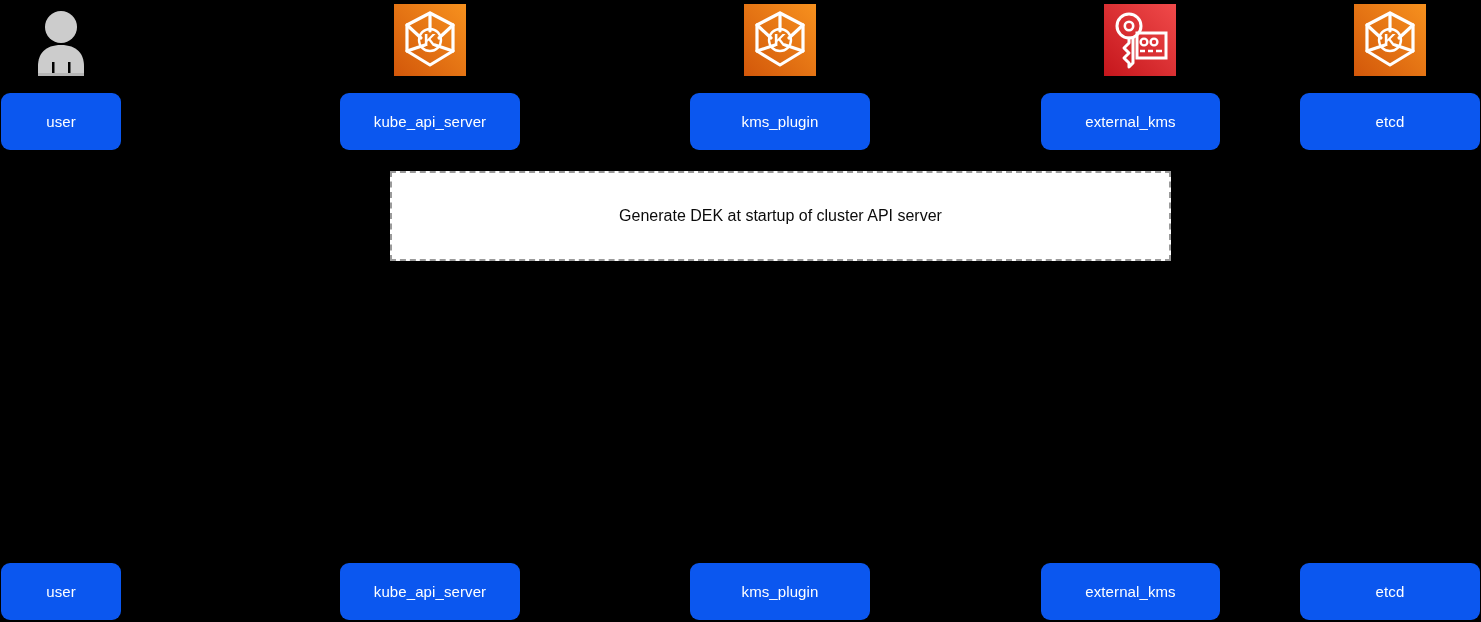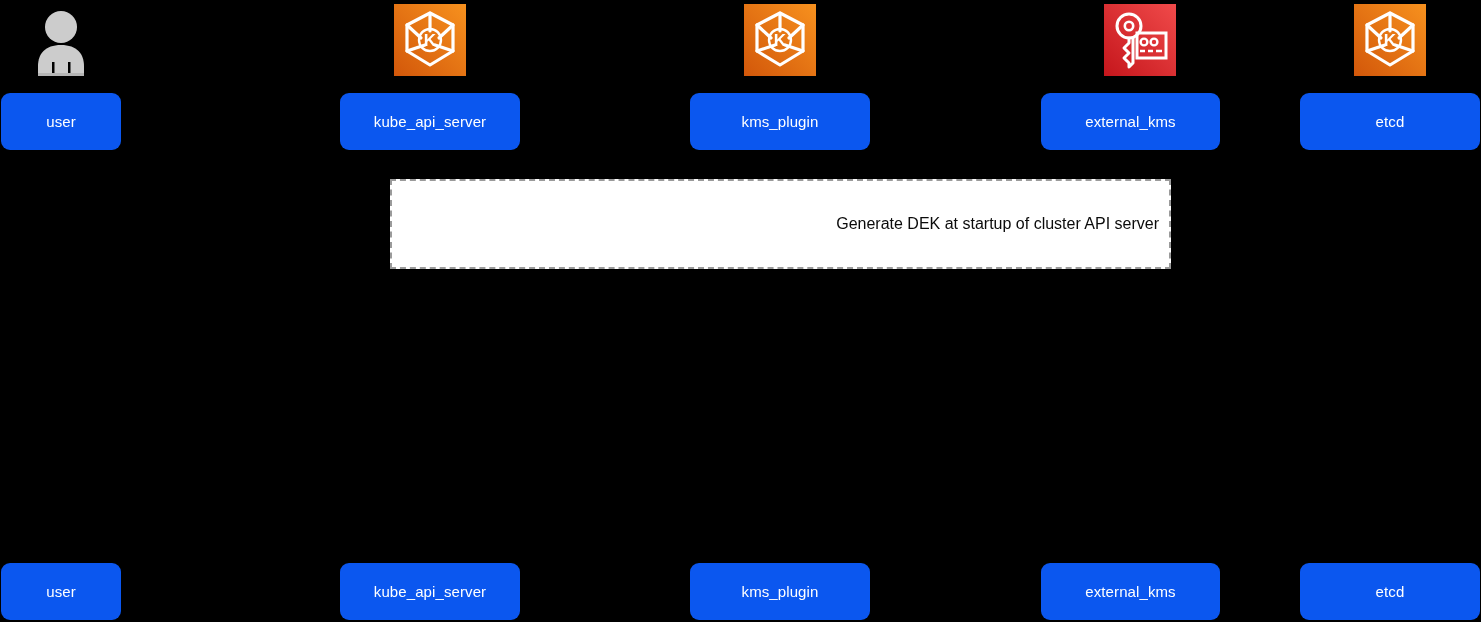--- a/index.html
+++ b/index.html
@@ -56,29 +56,29 @@
     box-sizing: border-box;
     white-space: nowrap;
   }
   .actor-box.top    { top: 93px; }
   .actor-box.bottom { top: 563px; }
 
   
   .note {
     position: absolute;
     left: 390px;
-    top: 179px;
+    top: 171px;
     width: 781px;
     height: 90px;
     background: #ffffff;
     border: 2px dashed #9a9a9a;
     box-sizing: border-box;
     display: flex;
     align-items: center;
-    justify-content: flex-end;
+    justify-content: center;
   }
   .note-text {
     color: #0b0b0b;
     font-size: 16px;
     line-height: 1.2;
     text-align: center;
     padding: 0 10px;
   }
 </style>
 </head>

